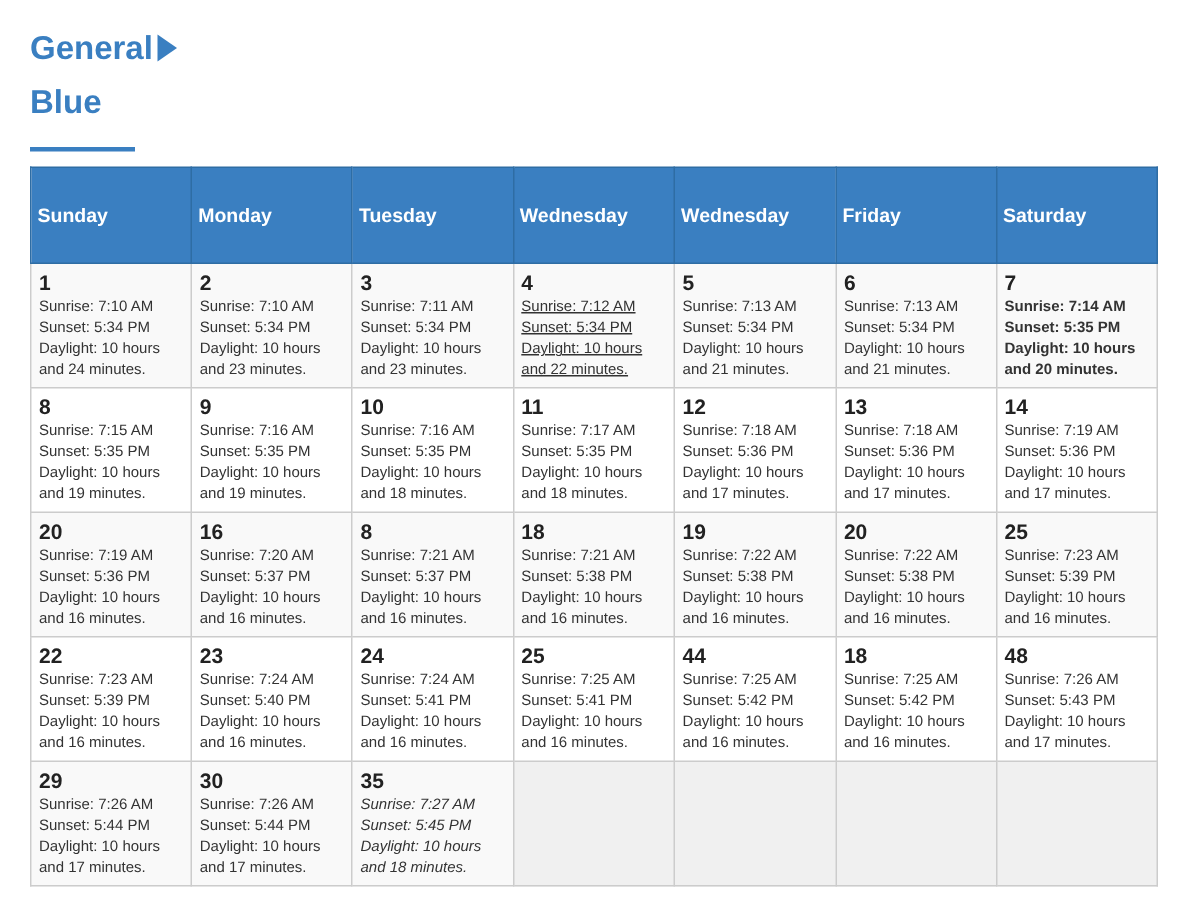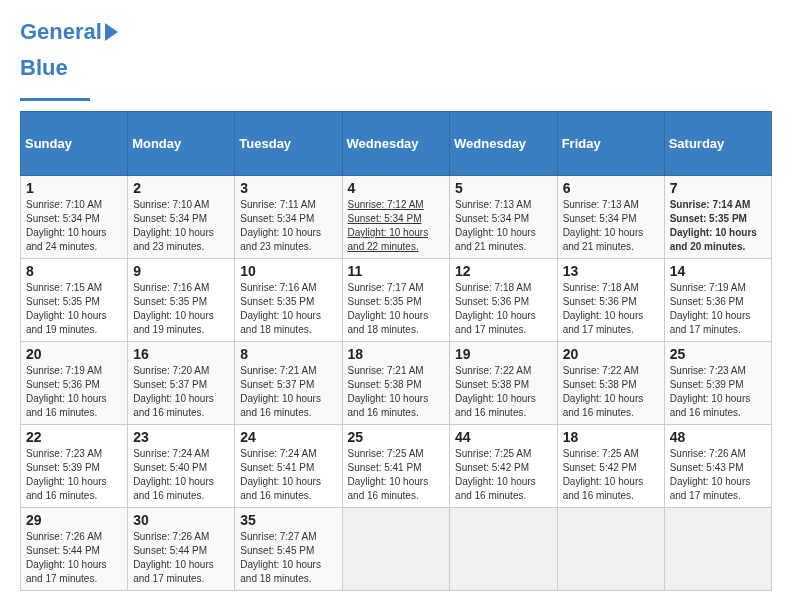--- a/index.html
+++ b/index.html
@@ -339,21 +339,21 @@
         </td>
         <td>
           <span class="day-num">30</span>
           <div class="cell-text" style="white-space: pre-line;">Sunrise: 7:26 AM
 Sunset: 5:44 PM
 Daylight: 10 hours
 and 17 minutes.</div>
         </td>
         <td>
           <span class="day-num">35</span>
-          <div class="cell-text" style="white-space: pre-line;">Sunrise: 7:27 AM
+          <div class="cell-text" style="white-space: pre-line; font-style: italic;">Sunrise: 7:27 AM
 Sunset: 5:45 PM
 Daylight: 10 hours
 and 18 minutes.</div>
         </td>
         <td class="empty"></td>
         <td class="empty"></td>
         <td class="empty"></td>
         <td class="empty"></td>
       </tr>
     </tbody>

